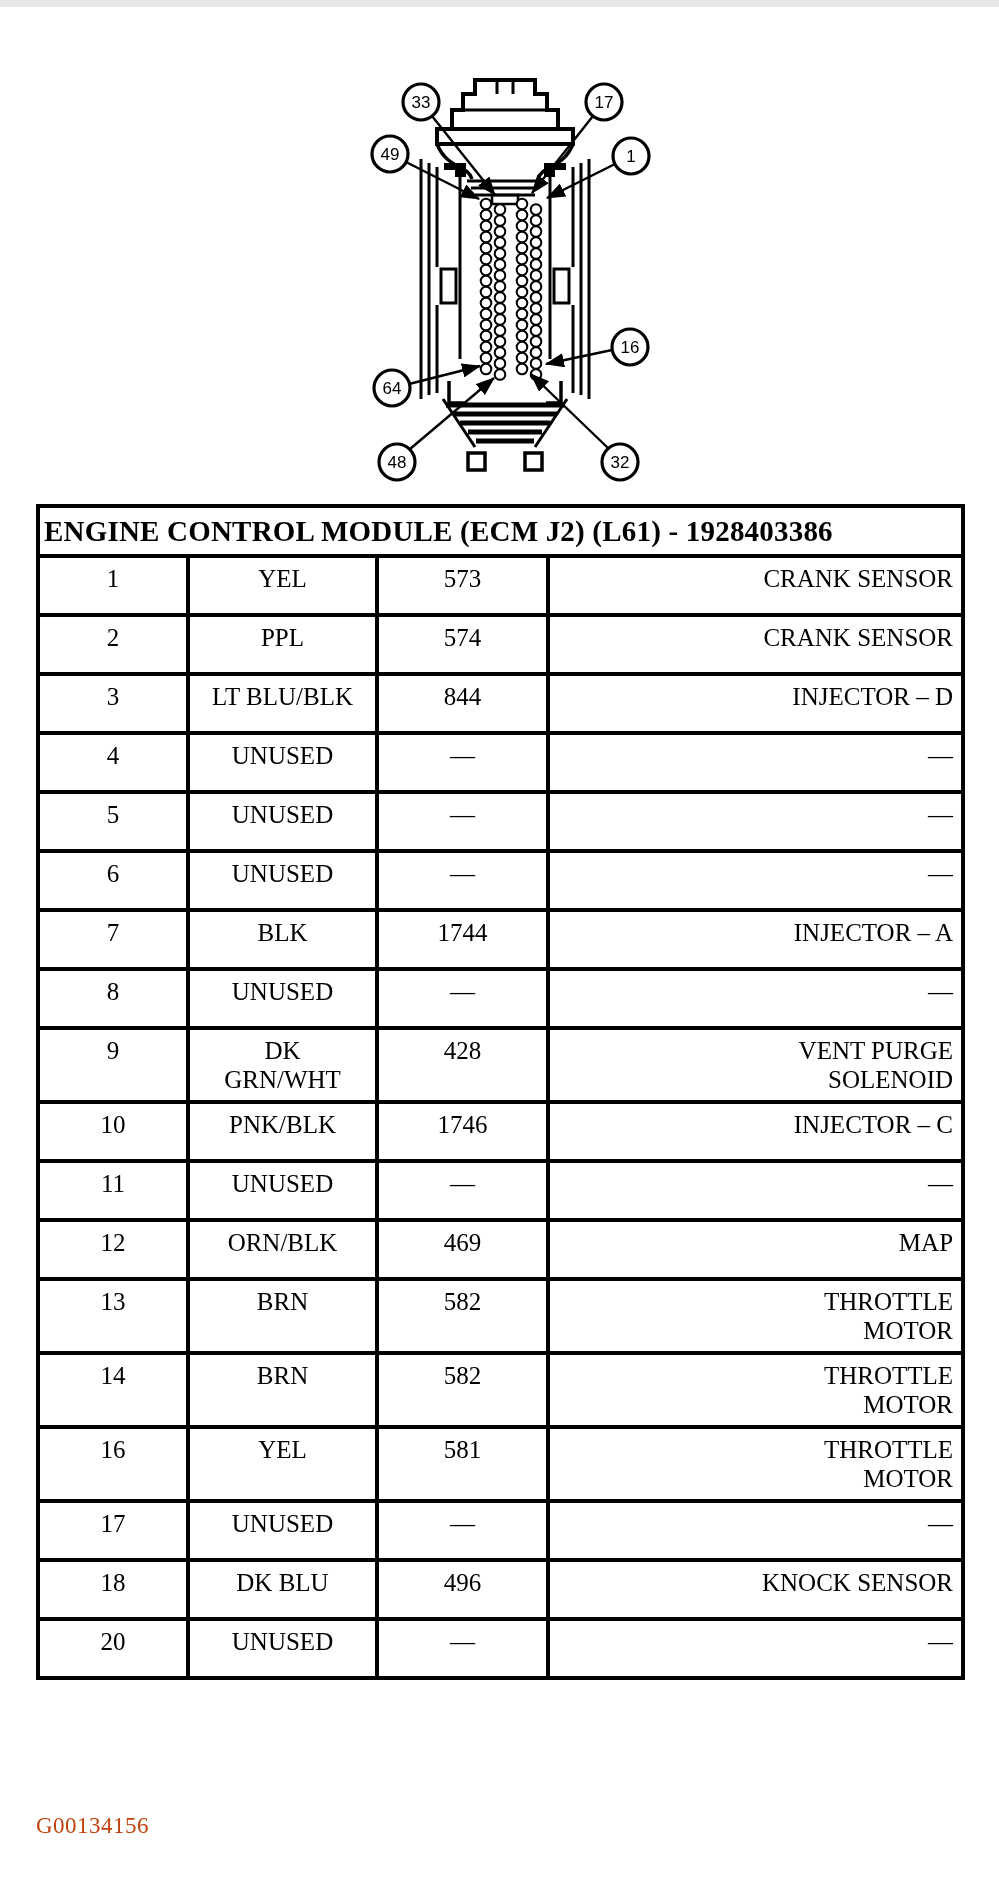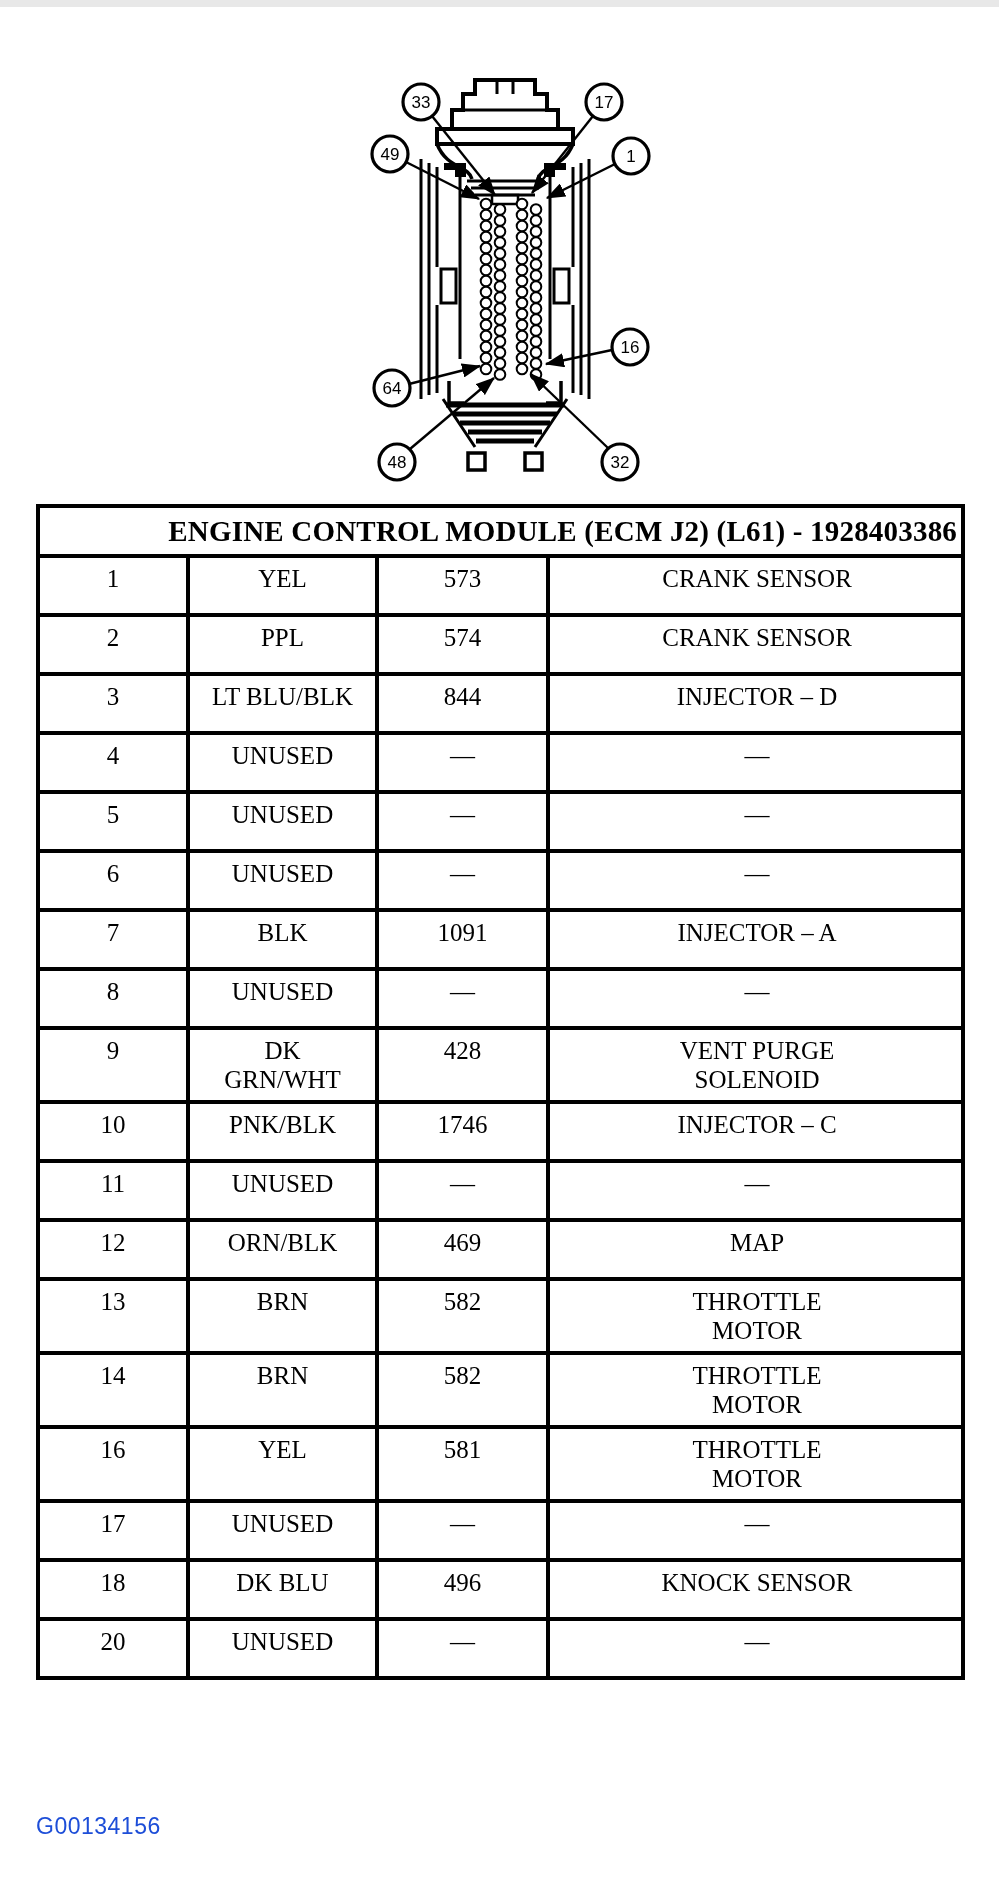--- a/index.html
+++ b/index.html
@@ -13,37 +13,37 @@
   .callout-num{
     font-family:"Liberation Sans",sans-serif;font-size:17px;fill:#000;
   }
   
   table.pinout{
     position:absolute;left:36px;top:497px;width:925px;
     border-collapse:collapse;table-layout:fixed;background:#fff;
   }
   table.pinout th,table.pinout td{border:4px solid #000;}
   th.title-cell{
-    height:46px;font-size:29px;font-weight:bold;text-align:right;
+    height:46px;font-size:29px;font-weight:bold;text-align:left;
     padding:0 4px;letter-spacing:0.2px;white-space:nowrap;overflow:hidden;
   }
   th.col-head{
     height:78px;font-size:28px;font-weight:bold;text-align:center;
     vertical-align:top;padding-top:6px;line-height:1.22;white-space:pre-line;
   }
   td{
     height:43px;font-size:25px;line-height:1.16;vertical-align:top;
     padding:6px 8px;white-space:pre-line;
   }
   td.cavity-cell,td.wire-color-cell,td.circuit-number-cell{text-align:center;}
-  td.circuit-function-cell{text-align:center;padding-left:11px;}
+  td.circuit-function-cell{text-align:right;padding-left:11px;}
   
   .figure-id{
     position:absolute;left:36px;top:1806px;
-    font-family:Liberation Sans, sans-serif;font-size:23px;color:#1d4ed8;
+    font-family:Liberation Serif, serif;font-size:23px;color:#c2410c;
     letter-spacing:0.5px;
   }
 </style>
 </head>
 <body>
 
 <div class="page">
 
   <svg class="diagram" width="440" height="430" viewBox="280 50 440 430">
     <defs>
@@ -239,21 +239,21 @@
         </tr>
         <tr>
           <td class="cavity-cell">6</td>
           <td class="wire-color-cell">UNUSED</td>
           <td class="circuit-number-cell">—</td>
           <td class="circuit-function-cell">—</td>
         </tr>
         <tr>
           <td class="cavity-cell">7</td>
           <td class="wire-color-cell">BLK</td>
-          <td class="circuit-number-cell">1091</td>
+          <td class="circuit-number-cell">1744</td>
           <td class="circuit-function-cell">INJECTOR – A</td>
         </tr>
         <tr>
           <td class="cavity-cell">8</td>
           <td class="wire-color-cell">UNUSED</td>
           <td class="circuit-number-cell">—</td>
           <td class="circuit-function-cell">—</td>
         </tr>
         <tr>
           <td class="cavity-cell">9</td>

